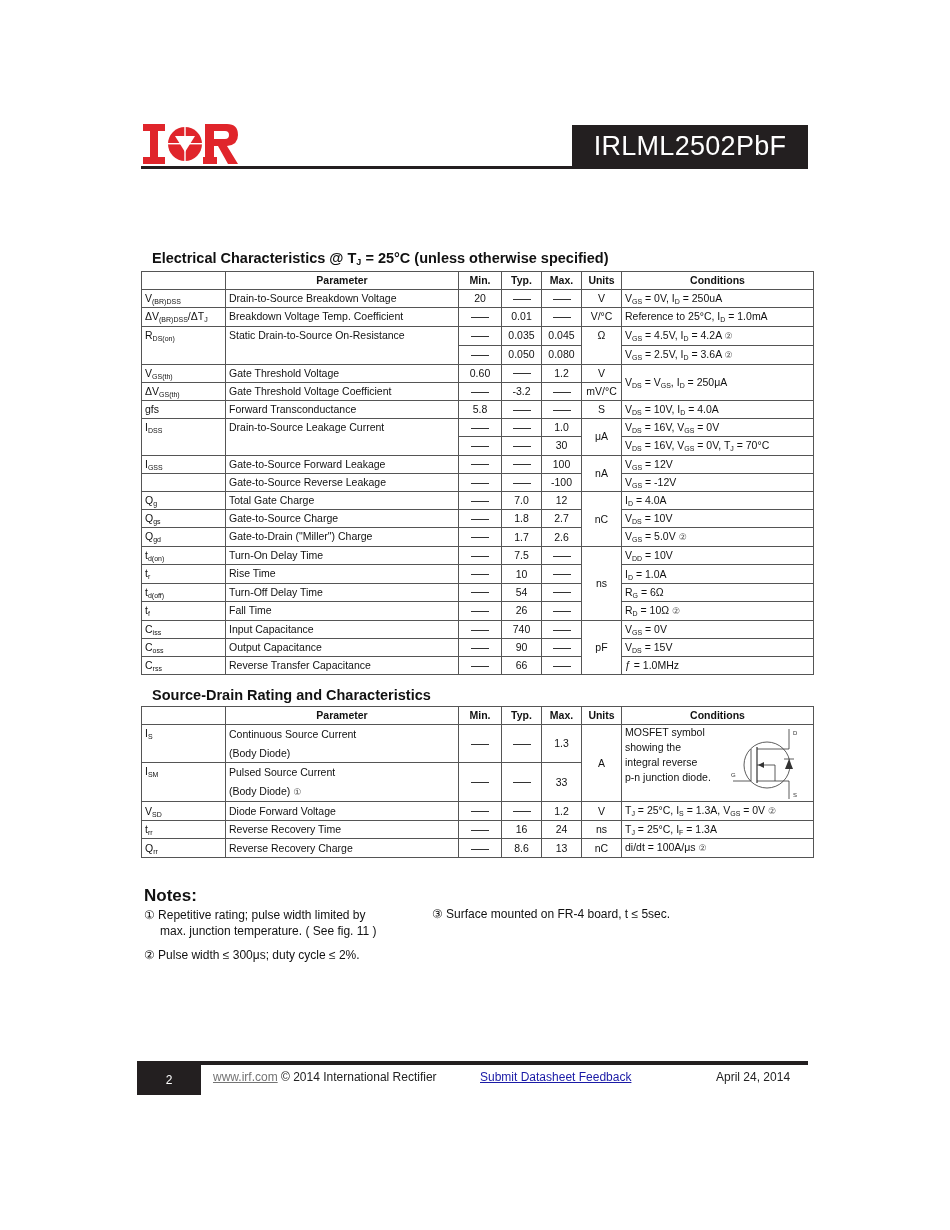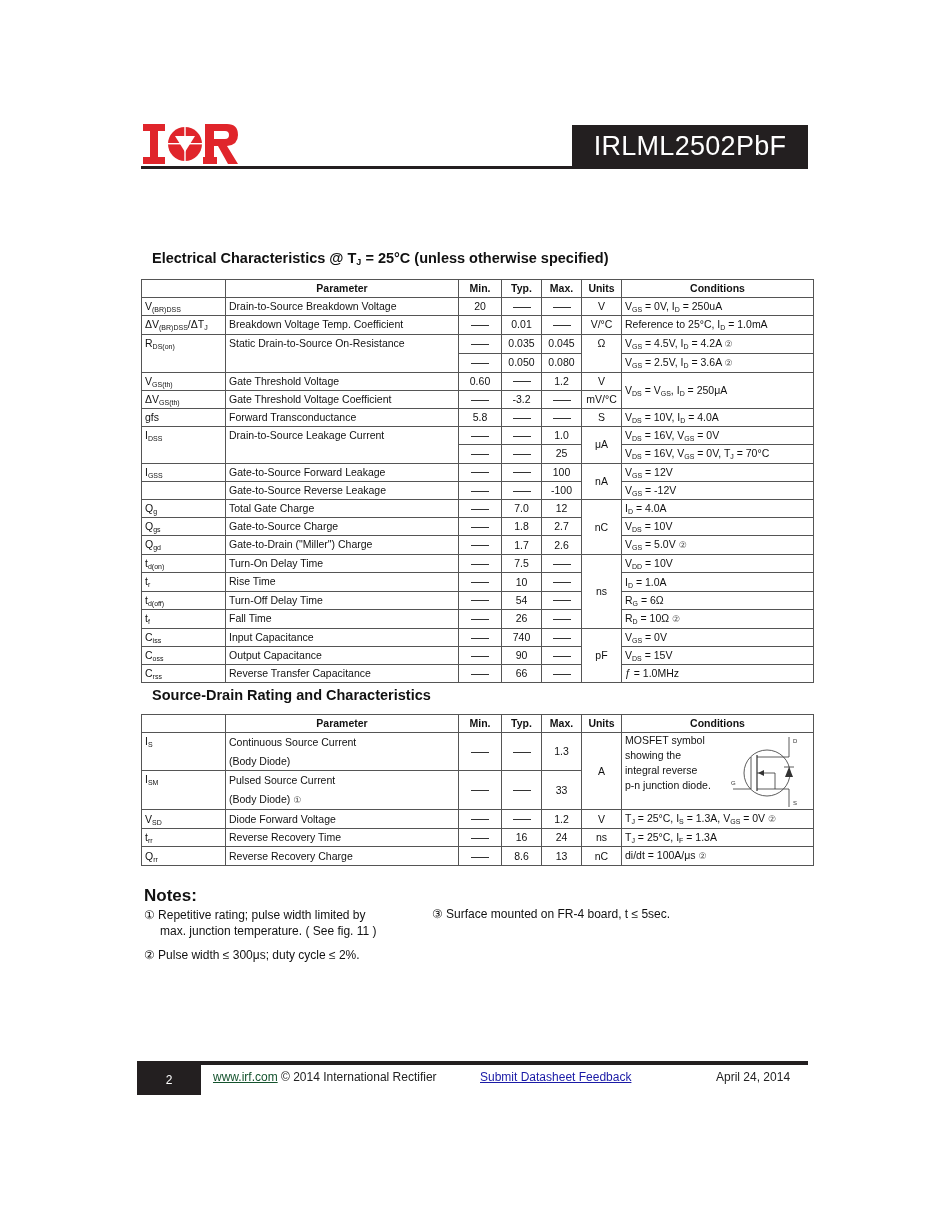--- a/index.html
+++ b/index.html
@@ -1,21 +1,21 @@
 <!DOCTYPE html>
 <html><head>
 <meta charset="utf-8">
 <style>
   html, body { margin:0; padding:0; background:#fff; }
   body { width:950px; height:1230px; position:relative; font-family:"Liberation Sans", sans-serif; color:#111; }
   .logo { position:absolute; left:143px; top:124px; width:96px; height:40px; }
   .title-box { position:absolute; left:572px; top:125px; width:236px; height:42px; background:#231f20; color:#fff; font-size:27px; display:flex; align-items:center; justify-content:center; letter-spacing:0.3px; }
   .header-rule { position:absolute; left:141px; top:166px; width:667px; height:3px; background:#231f20; }
   .sec-title { position:absolute; left:152px; font-size:14.5px; font-weight:bold; }
-  table.spec { position:absolute; left:141px; border-collapse:collapse; font-size:10.5px; table-layout:fixed;margin-top:8px; }
+  table.spec { position:absolute; left:141px; border-collapse:collapse; font-size:10.5px; table-layout:fixed; }
   table.spec td, table.spec th { border:1px solid #555; padding:0 3px; height:17.2px; line-height:17px; white-space:nowrap; overflow:hidden; }
   table.spec th { font-weight:bold; text-align:center; }
   .c { text-align:center; }
   .sym { font-size:10.5px; }
   sub { font-size:7px; vertical-align:-2px; line-height:0; }
   .dash { display:inline-block; width:18px; height:1px; background:#333; vertical-align:middle; }
   .note-circ { font-size:9px; color:#444; }
   .notes { position:absolute; left:144px; top:886px; font-size:12px; }
   .notes .h { font-weight:bold; font-size:17px; }
   .n1 { position:absolute; left:144px; top:907px; font-size:12px; line-height:16px; }
@@ -134,21 +134,21 @@
         <td rowspan="2" style="vertical-align:top">Drain-to-Source Leakage Current</td>
         <td class="c"><span class="dash"></span></td>
         <td class="c"><span class="dash"></span></td>
         <td class="c">1.0</td>
         <td class="c" rowspan="2" style="vertical-align:middle">μA</td>
         <td>V<sub>DS</sub> = 16V, V<sub>GS</sub> = 0V</td>
       </tr>
       <tr>
         <td class="c"><span class="dash"></span></td>
         <td class="c"><span class="dash"></span></td>
-        <td class="c">25</td>
+        <td class="c">30</td>
         <td>V<sub>DS</sub> = 16V, V<sub>GS</sub> = 0V, T<sub>J</sub> = 70°C</td>
       </tr>
       <tr>
         <td class="sym" style="vertical-align:top">I<sub>GSS</sub></td>
         <td style="vertical-align:top">Gate-to-Source Forward Leakage</td>
         <td class="c"><span class="dash"></span></td>
         <td class="c"><span class="dash"></span></td>
         <td class="c">100</td>
         <td class="c" rowspan="2" style="vertical-align:middle">nA</td>
         <td>V<sub>GS</sub> = 12V</td>
@@ -340,15 +340,15 @@
 <div class="notes"><span class="h">Notes:</span></div>
 <div class="n1">
   <div>① Repetitive rating;  pulse width limited by</div>
   <div style="padding-left:16px;">max. junction temperature. ( See fig. 11 )</div>
 </div>
 <div class="n3">③  Surface mounted on FR-4 board,  t ≤  5sec.</div>
 <div class="n2">② Pulse width ≤ 300μs; duty cycle ≤ 2%.</div>
 
 <div class="footer-rule"></div>
 <div class="page-box">2</div>
-<div class="footer-text" style="left:213px;"><a class="link" style="color:#14532d;">www.irf.com</a><span> © 2014 International Rectifier</span></div>
+<div class="footer-text" style="left:213px;"><a class="link" style="color:#737373;">www.irf.com</a><span> © 2014 International Rectifier</span></div>
 <a class="footer-text link" style="left:480px;">Submit  Datasheet Feedback</a>
 <div class="footer-text" style="left:716px;">April 24, 2014</div>
 
 </body></html>

